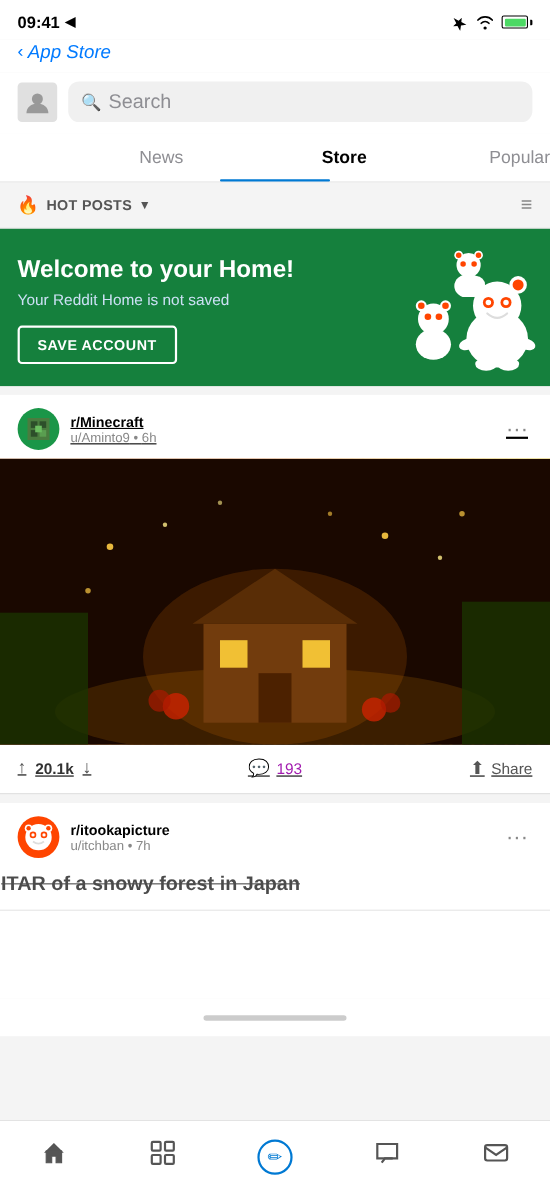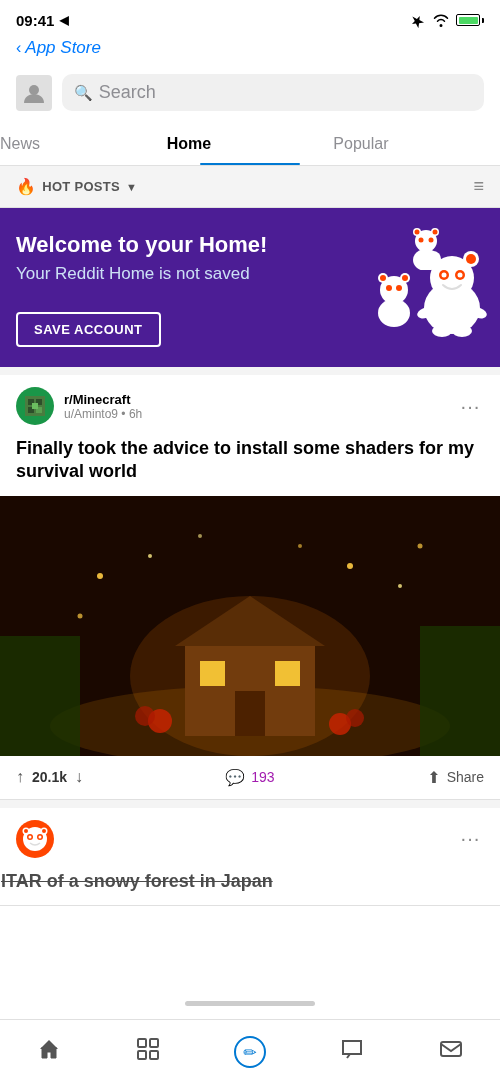--- a/index.html
+++ b/index.html
@@ -90,21 +90,21 @@
     }
 
     
     .tabs {
       background: white;
       display: flex;
       border-bottom: 1px solid #e0e0e0;
     }
     .tab {
       flex: 1;
-      text-align: left;
+      text-align: right;
       padding: 14px 0 12px;
       font-size: 16px;
       color: #8e8e93;
       position: relative;
       cursor: pointer;
     }
     .tab.active {
       color: #000;
       font-weight: 600;
     }
@@ -147,37 +147,37 @@
       font-size: 11px;
       color: #555;
     }
     .list-icon {
       font-size: 18px;
       color: #888;
     }
 
     
     .welcome-banner {
-      background: #4c1d95;
+      background: #15803d;
       padding: 24px 16px 20px;
       position: relative;
       overflow: hidden;
       min-height: 130px;
     }
     .welcome-title {
       color: white;
       font-size: 22px;
       font-weight: 700;
       margin-bottom: 6px;
       max-width: 65%;
     }
     .welcome-subtitle {
       color: #cce0f5;
-      font-size: 17px;
-      margin-bottom: 28px;
+      font-size: 14px;
+      margin-bottom: 16px;
       max-width: 65%;
     }
     .save-account-btn {
       border: 2px solid white;
       background: transparent;
       color: white;
       padding: 8px 16px;
       font-size: 13px;
       font-weight: 700;
       letter-spacing: 0.5px;
@@ -193,20 +193,21 @@
       height: 120px;
       display: flex;
       align-items: flex-end;
       justify-content: flex-end;
     }
 
     
     .post-card {
       background: white;
       margin-top: 8px;
+      text-decoration: underline;
     }
     .post-header {
       display: flex;
       align-items: center;
       justify-content: space-between;
       padding: 12px 16px 8px;
     }
     .post-header-left {
       display: flex;
       align-items: center;
@@ -471,21 +472,21 @@
     <span class="search-icon">🔍</span>
     <span class="search-text">Search</span>
   </div>
 </div>
 
 <div class="tabs">
   <div class="tab">
     <span>News</span>
   </div>
   <div class="tab active">
-    <span>Home</span>
+    <span>Store</span>
   </div>
   <div class="tab">
     <span>Popular</span>
   </div>
 </div>
 
 <div class="hot-posts-bar">
   <div class="hot-posts-left">
     <span class="flame-icon">🔥</span>
     <span>HOT POSTS</span>
@@ -567,21 +568,20 @@
       <div class="post-meta">
         <span class="subreddit-name">r/Minecraft</span>
         <span class="post-info">
           <span>u/Aminto9</span> • <span>6h</span>
         </span>
       </div>
     </div>
     <span class="more-btn">···</span>
   </div>
 
-  <div class="post-title">Finally took the advice to install some shaders for my survival world</div>
 
   <div class="post-image">
     <div class="dots-pattern"></div>
     <div class="post-image-overlay"></div>
 
     <svg style="position:absolute;width:100%;height:100%;" viewBox="0 0 500 260" preserveAspectRatio="xMidYMid slice">
 
       <rect width="500" height="260" fill="#1a0800"></rect>
 
       <radial-gradient id="glow" cx="45%" cy="45%" r="50%"></radial-gradient>
@@ -651,20 +651,26 @@
           <circle cx="19" cy="12" r="3" fill="#ff4500"></circle>
           <circle cx="9" cy="12" r="1.5" fill="white"></circle>
           <circle cx="19" cy="12" r="1.5" fill="white"></circle>
           <path d="M9 18 Q14 22 19 18" stroke="#ddd" stroke-width="1.5" fill="none"></path>
           <circle cx="5" cy="6" r="3.5" fill="white"></circle>
           <circle cx="5" cy="6" r="2" fill="#ff4500"></circle>
           <circle cx="23" cy="6" r="3.5" fill="white"></circle>
           <circle cx="23" cy="6" r="2" fill="#ff4500"></circle>
         </svg>
       </div>
+      <div class="post-meta">
+        <span class="subreddit-name">r/itookapicture</span>
+        <span class="post-info">
+          <span>u/itchban</span> • <span>7h</span>
+        </span>
+      </div>
     </div>
     <span class="more-btn">···</span>
   </div>
   <div class="post-title2">ITAR of a snowy forest in Japan</div>
 </div>
 
 <div class="bottom-nav">
   <div class="nav-item">
     <span class="nav-icon">
       <svg width="26" height="26" viewBox="0 0 26 26" fill="#555">

